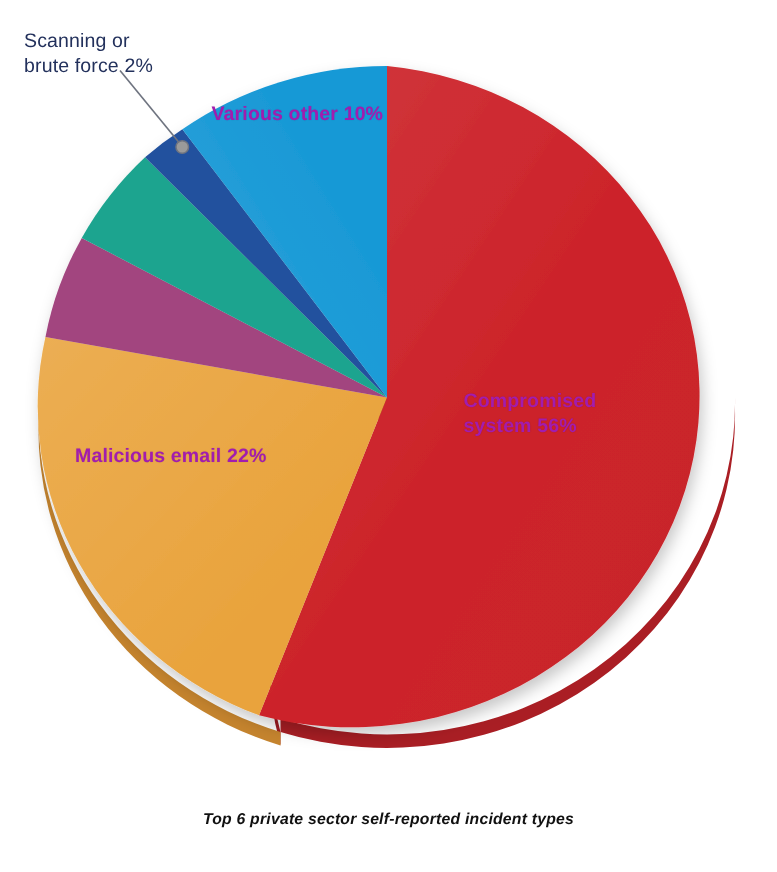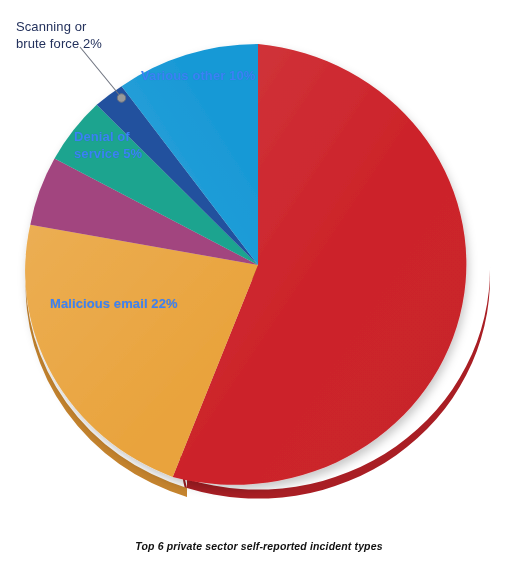--- a/index.html
+++ b/index.html
@@ -29,21 +29,21 @@
     left: 0;
     top: 0;
     width: 518px;
     height: 581px;
     display: block;
   }
 
   
   .slice-label {
     position: absolute;
-    color: #3b82f6;
+    color: #a21caf;
     font-size: 13px;
     font-weight: 600;
     line-height: 1.28;
     letter-spacing: 0.1px;
     white-space: pre-line;
     text-shadow: 0 0 1px rgba(0,0,0,0.12);
     pointer-events: auto;
   }
 
   #label-compromised { left: 309px; top: 259px; }
@@ -136,22 +136,21 @@
       <line x1="80" y1="47" x2="121" y2="97" stroke="#6f7480" stroke-width="1.1"></line>
       <circle cx="121.5" cy="98" r="4.2" fill="#9a9a9a" stroke="#6f7480" stroke-width="1"></circle>
     </g>
   </svg>
 
   <div class="callout-label">Scanning or
 brute force 2%</div>
 
   <div class="slice-label" id="label-various">Various other 10%</div>
 
-  <div class="slice-label" id="label-denial">Denial of
-service 5%</div>
 
 
   <div class="slice-label" id="label-malicious">Malicious email 22%</div>
 
+  <div class="slice-label" id="label-compromised">Compromised system 56%</div>
 
   <div class="caption">Top 6 private sector self-reported incident types</div>
 
 </div>
 
 </body></html>

